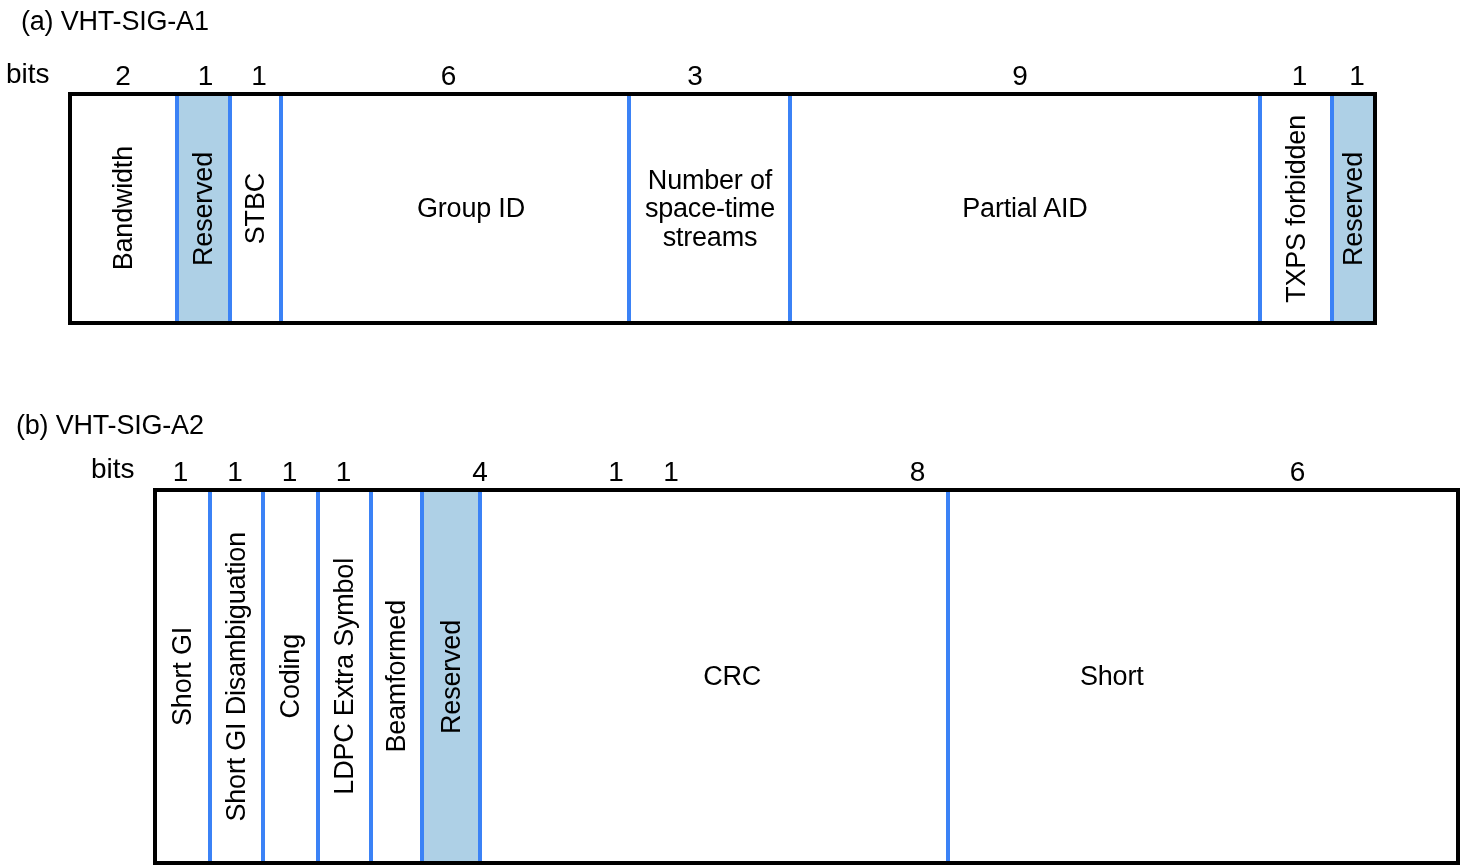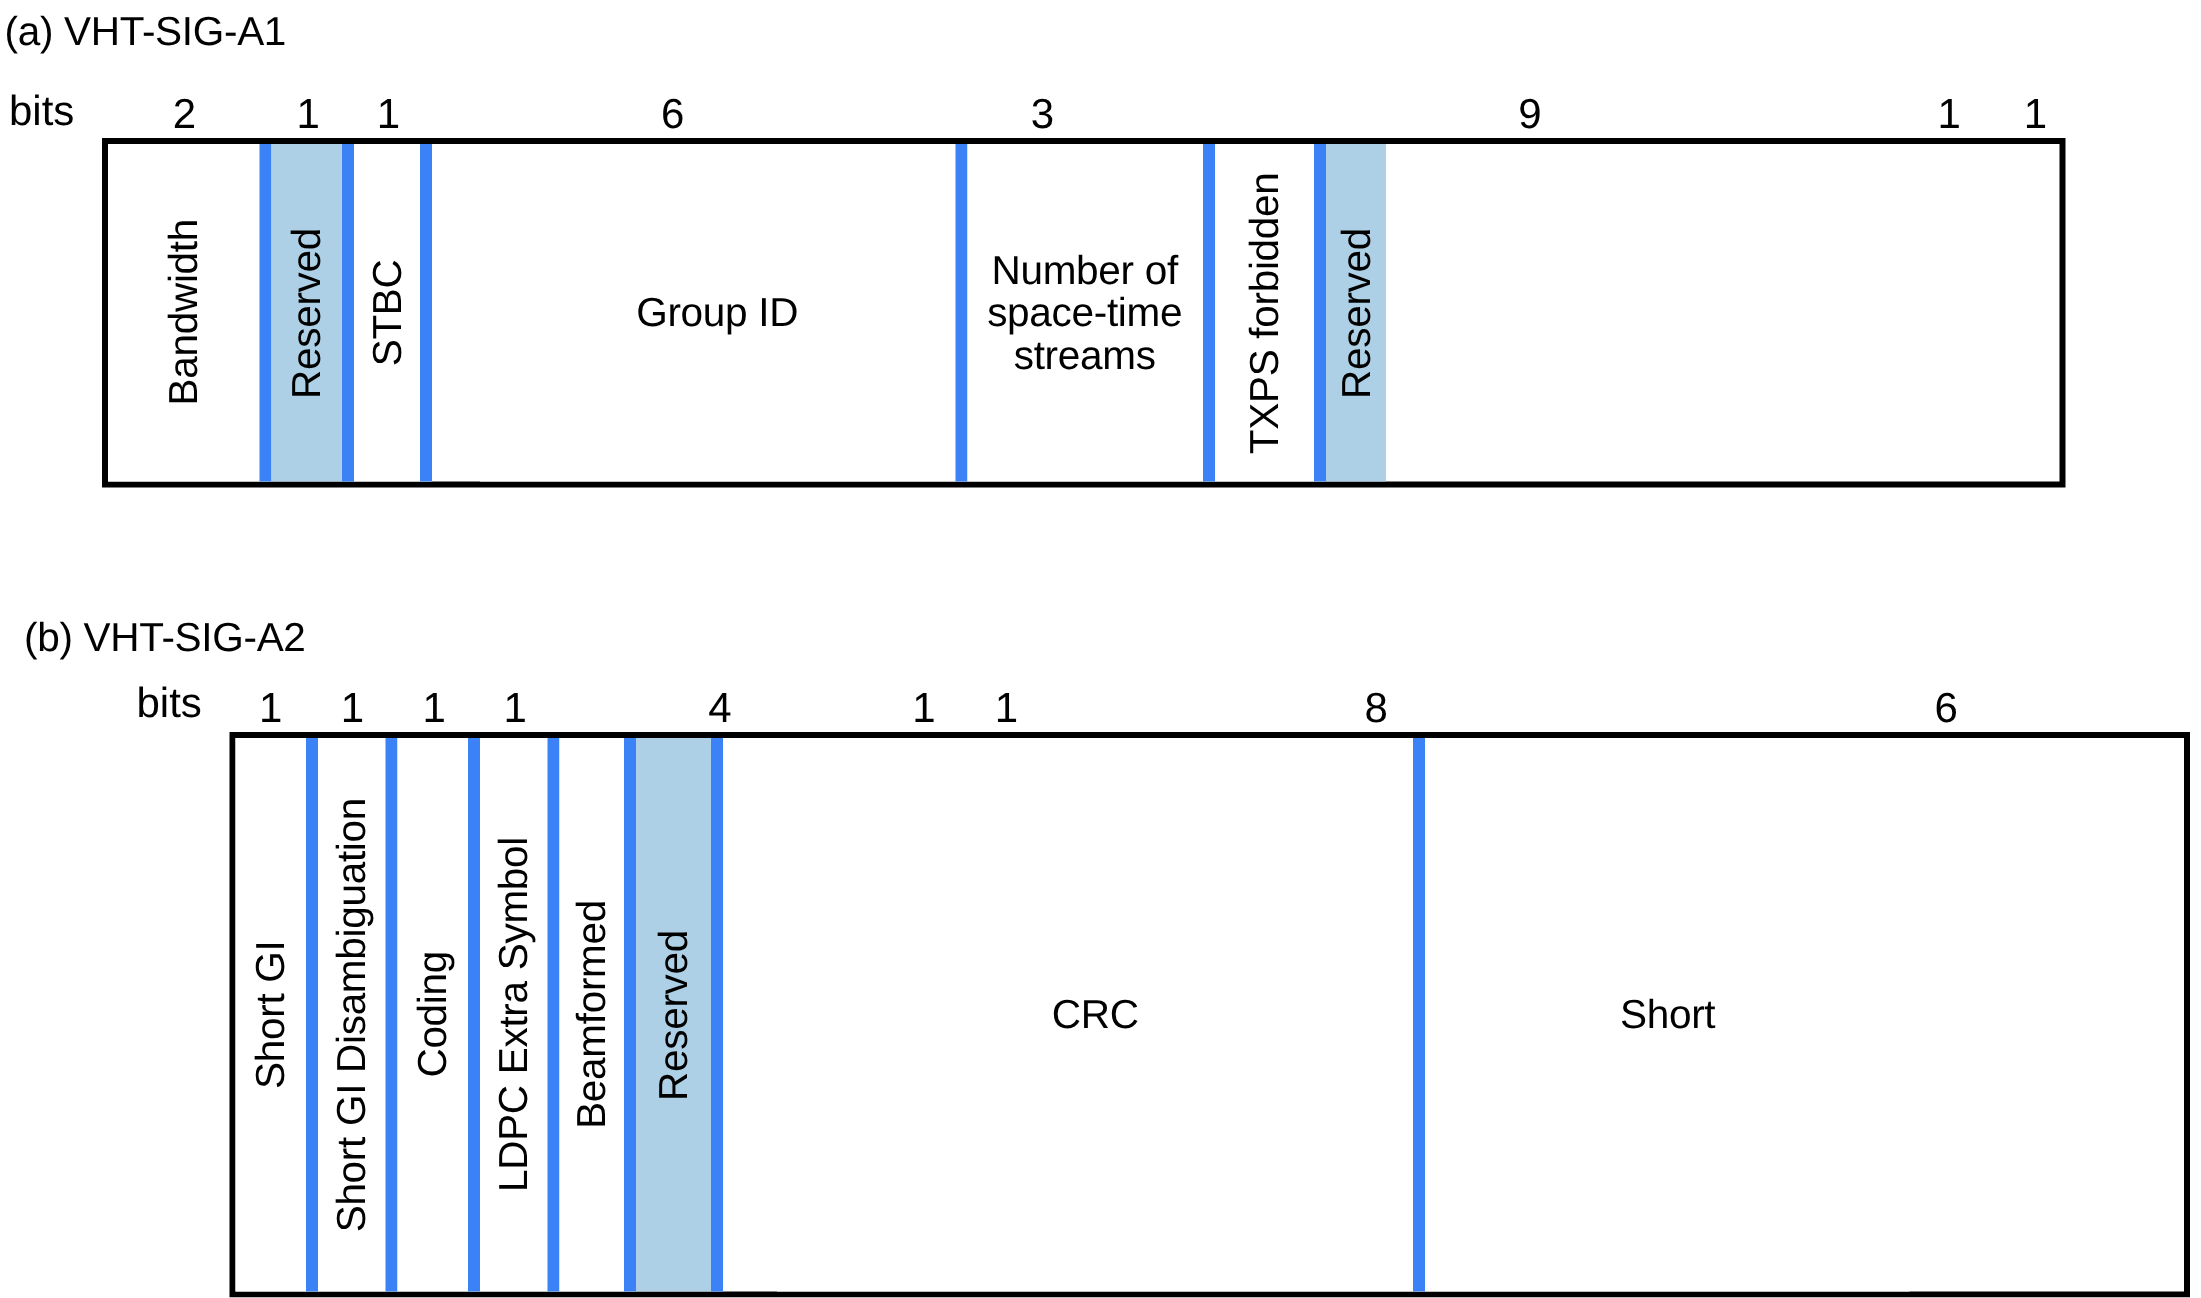--- a/index.html
+++ b/index.html
@@ -55,21 +55,21 @@
   .bar {
     position: absolute;
     display: flex;
     box-sizing: border-box;
     border: 4px solid #000;
     background: #fff;
   }
   .cell {
     box-sizing: border-box;
     position: relative;
-    border-right: 8px solid #3b82f6;
+    border-right: 4px solid #3b82f6;
     background: #fff;
     display: flex;
     align-items: center;
     justify-content: center;
     overflow: hidden;
   }
   .cell:last-child {
     border-right: none;
   }
   .cell.hl {
@@ -89,21 +89,21 @@
     transform: rotate(180deg);
     white-space: nowrap;
     padding: 3px 0;
   }
 </style>
 </head>
 <body>
 
 <div class="figure">
 
-  <div class="caption" id="cap-a" style="left: 3px; top: 8px;">(a) VHT-SIG-A1</div>
+  <div class="caption" id="cap-a" style="left: 21px; top: 8px;">(a) VHT-SIG-A1</div>
 
   <div class="bitlabel" id="bitslabel-a" style="left: 6px; top: 60px;">bits</div>
 
   <div class="bitrow" id="bitrow-a" style="left: 68px; top: 56px; width: 1309px;">
       <div class="bitnum" style="width: 8.40336%;">2</div>
       <div class="bitnum" style="width: 4.20168%;">1</div>
       <div class="bitnum" style="width: 3.9725%;">1</div>
       <div class="bitnum" style="width: 24.9809%;">6</div>
       <div class="bitnum" style="width: 12.6814%;">3</div>
       <div class="bitnum" style="width: 36.9748%;">9</div>
@@ -121,20 +121,23 @@
       <div class="cell vert" style="width: 3.9725%;">
         <div class="txt">STBC</div>
       </div>
       <div class="cell" style="width: 24.9809%; margin-left: 32px;">
         <div class="txt">Group ID</div>
       </div>
       <div class="cell" style="width: 12.6814%;">
         <div class="txt">Number of
 space-time
 streams</div>
+      </div>
+      <div class="cell" style="width: 36.9748%;">
+        <div class="txt">Partial AID</div>
       </div>
       <div class="cell vert" style="width: 5.72956%;">
         <div class="txt">TXPS forbidden</div>
       </div>
       <div class="cell vert hl" style="width: 3.05577%;">
         <div class="txt">Reserved</div>
       </div>
     </div>
 </div>
 

